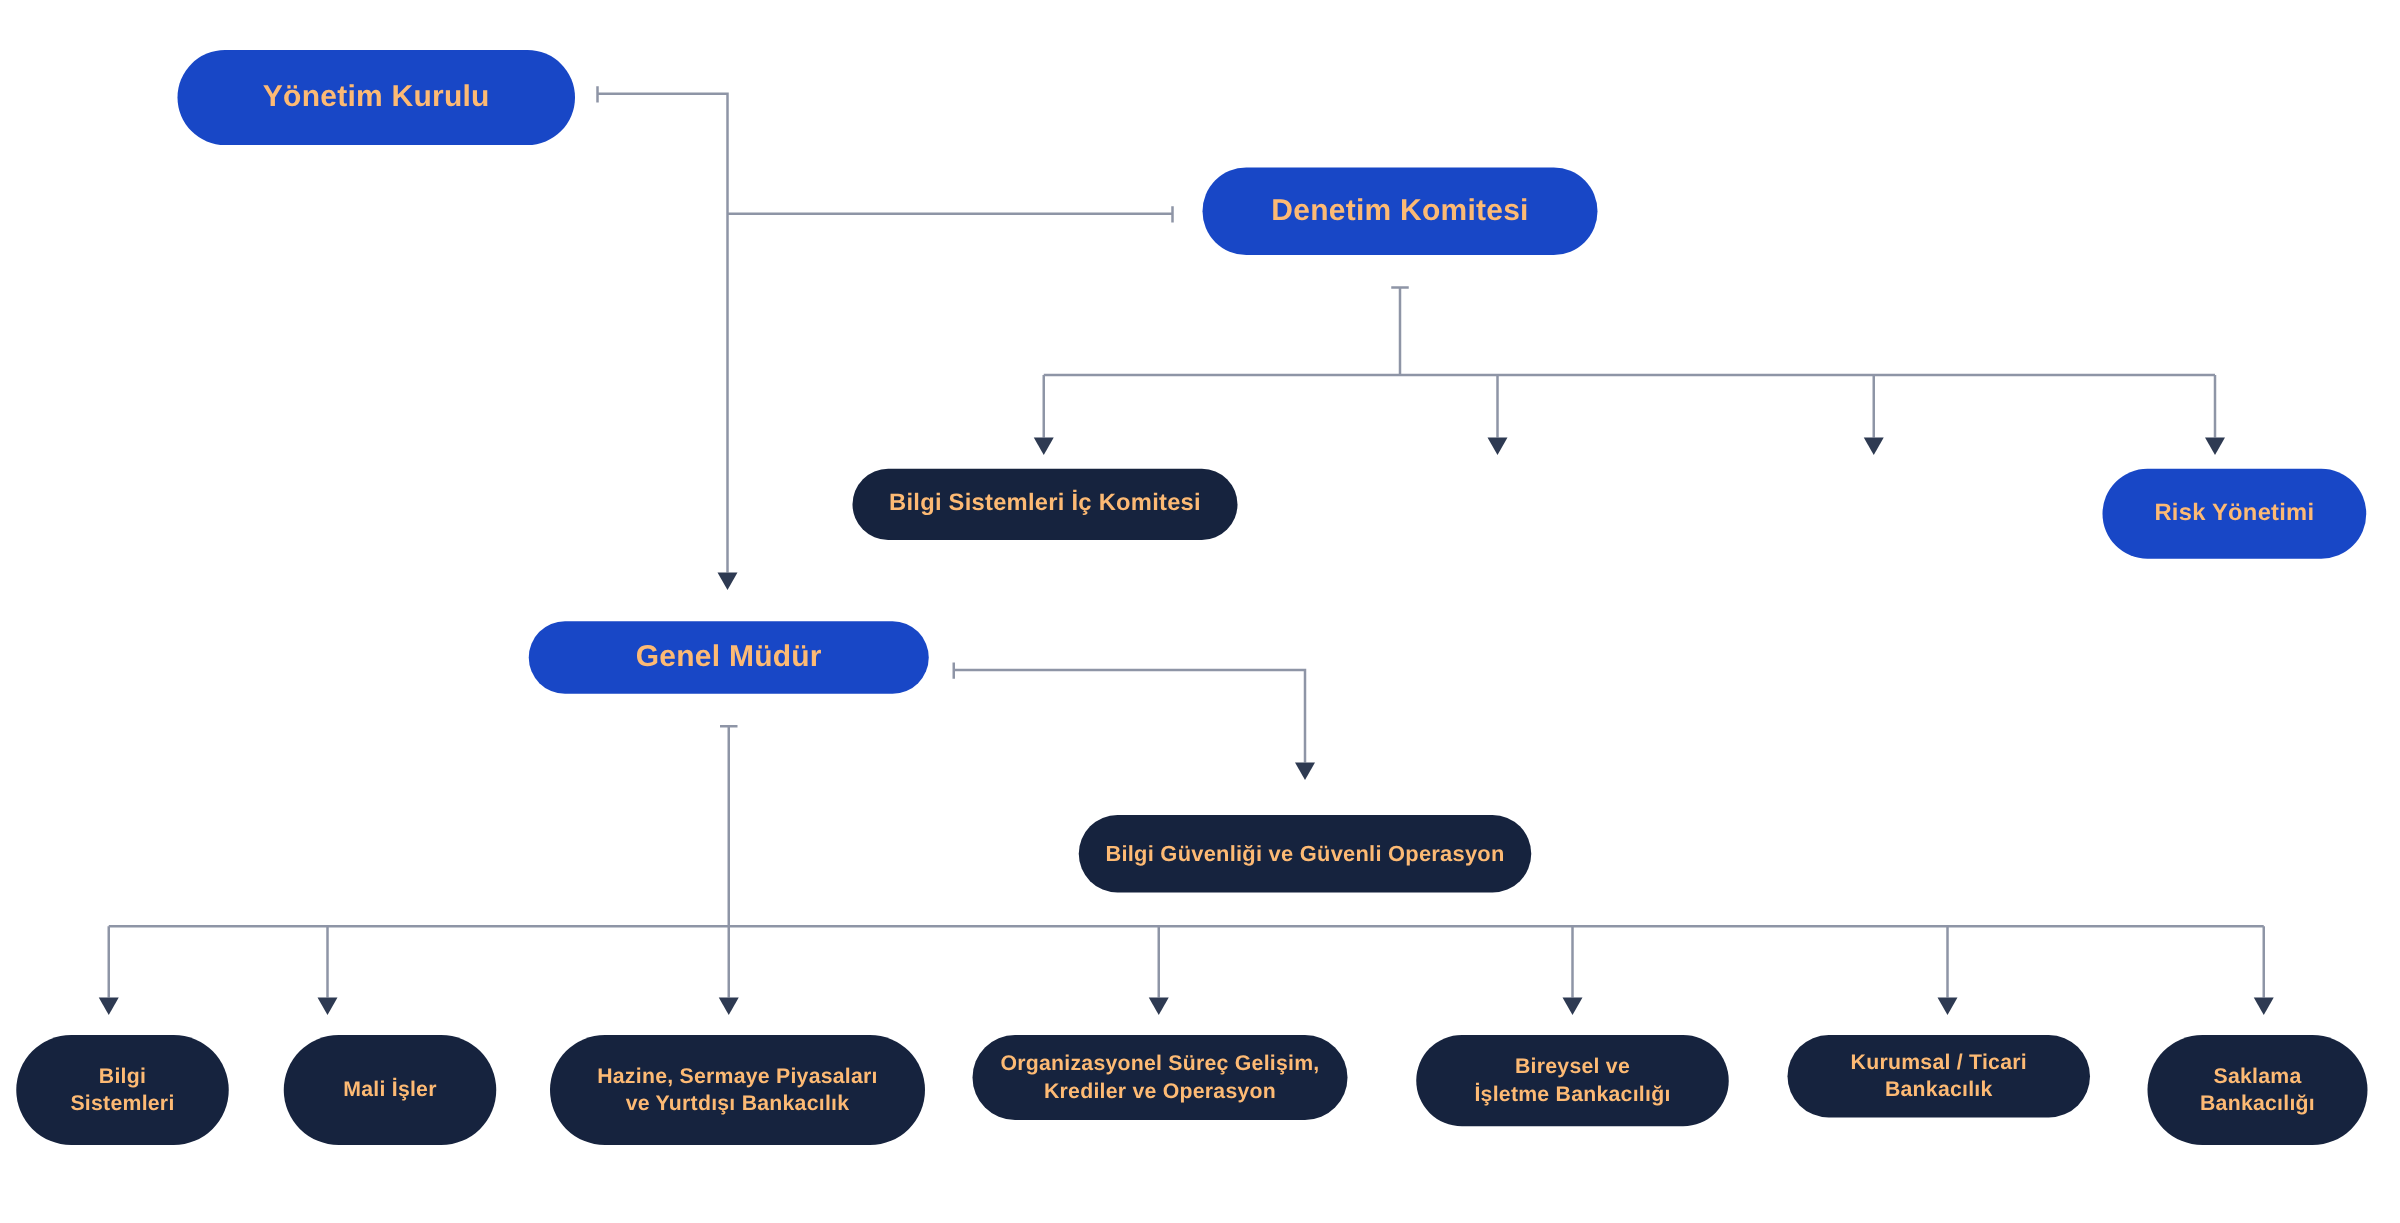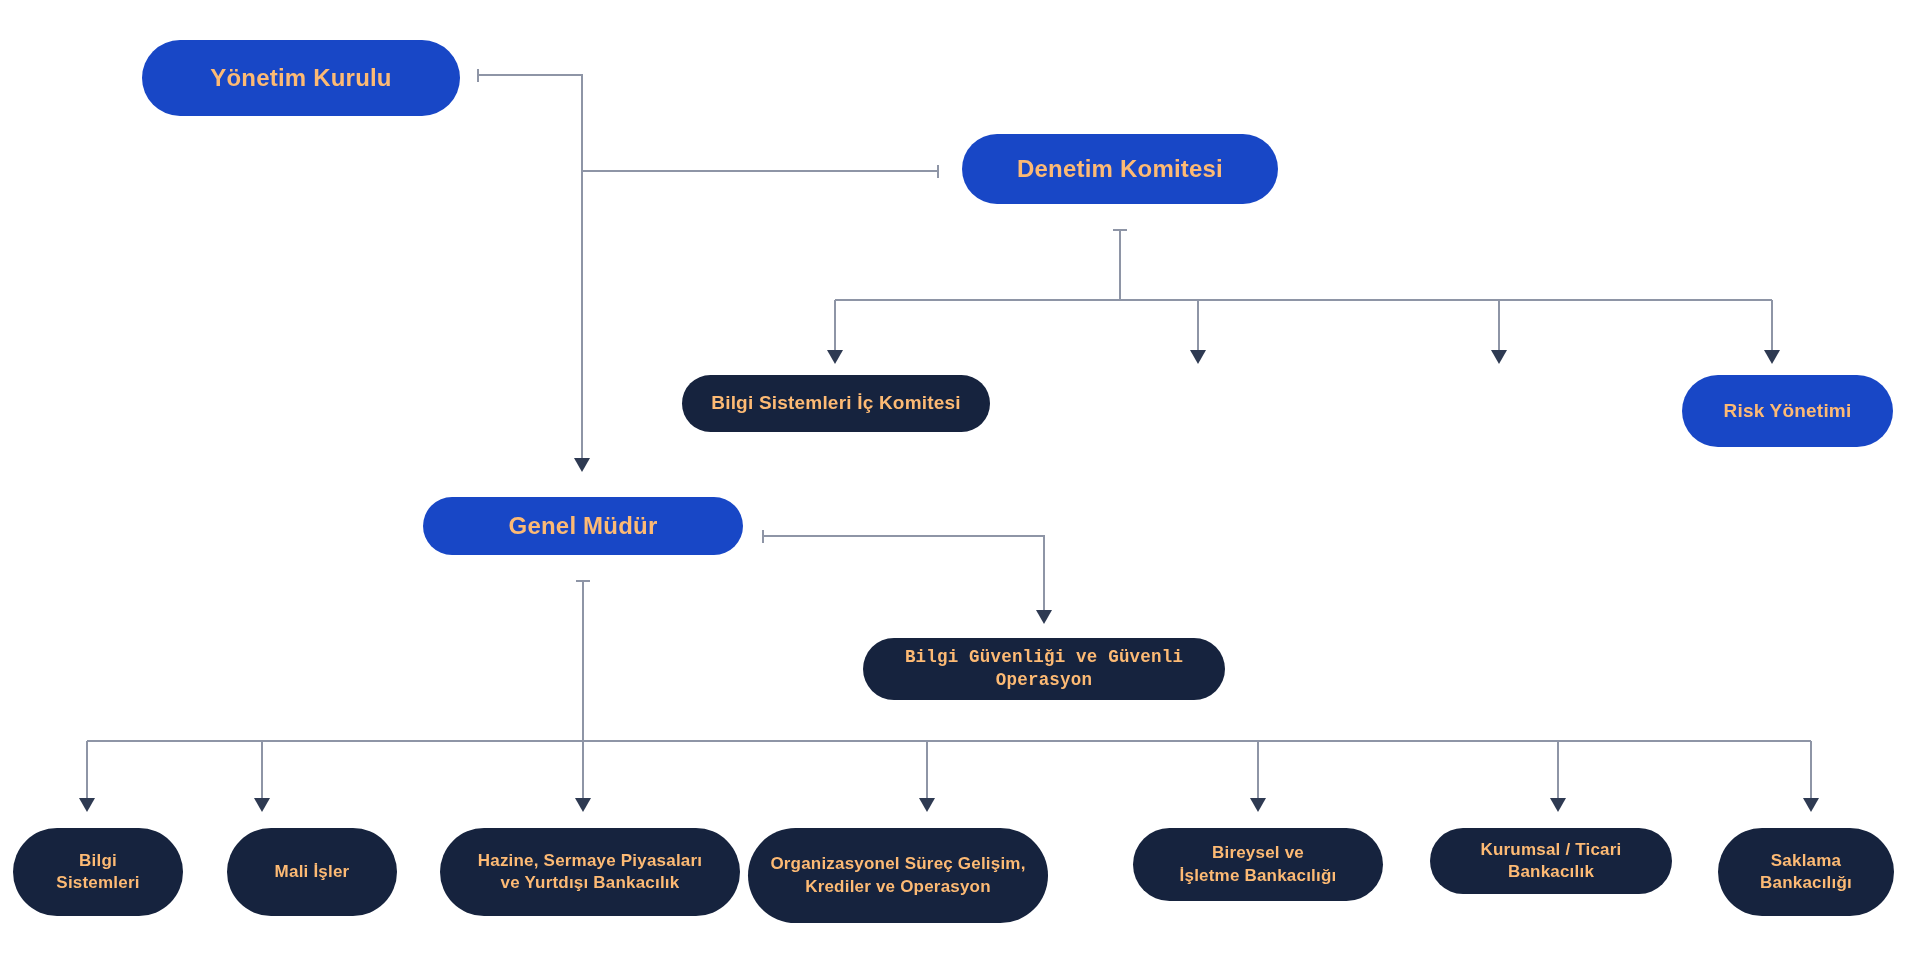--- a/index.html
+++ b/index.html
@@ -51,26 +51,26 @@
   
   #n-yonetim   { left: 142px;  top: 40px;  width: 318px; height: 76px; }
   #n-denetim   { left: 962px;  top: 134px; width: 316px; height: 70px; }
 
   #n-bsik      { left: 682px;  top: 375px; width: 308px; height: 57px; }
   #n-ikvu      { left: 1081px; top: 375px; width: 236px; height: 57px; }
   #n-icden     { left: 1410px; top: 375px; width: 178px; height: 57px; }
   #n-risk      { left: 1682px; top: 375px; width: 211px; height: 72px; }
 
   #n-genel     { left: 423px;  top: 497px; width: 320px; height: 58px; }
-  #n-bguv      { left: 863px;  top: 638px; width: 362px; height: 62px; font-family: Liberation Mono, monospace; }
+  #n-bguv      { left: 863px;  top: 652px; width: 362px; height: 62px; }
 
   #n-bsis      { left: 13px;   top: 828px; width: 170px; height: 88px; }
   #n-mali      { left: 227px;  top: 828px; width: 170px; height: 88px; }
   #n-hazine    { left: 440px;  top: 828px; width: 300px; height: 88px; }
-  #n-org       { left: 748px;  top: 828px; width: 300px; height: 95px; }
+  #n-org       { left: 778px;  top: 828px; width: 300px; height: 68px; }
   #n-birey     { left: 1133px; top: 828px; width: 250px; height: 73px; }
   #n-kurum     { left: 1430px; top: 828px; width: 242px; height: 66px; }
   #n-saklama   { left: 1718px; top: 828px; width: 176px; height: 88px; }
 </style>
 </head>
 <body>
 
 <div class="canvas">
 
   <svg class="connectors" viewBox="0 0 1920 978" xmlns="http://www.w3.org/2000/svg">

